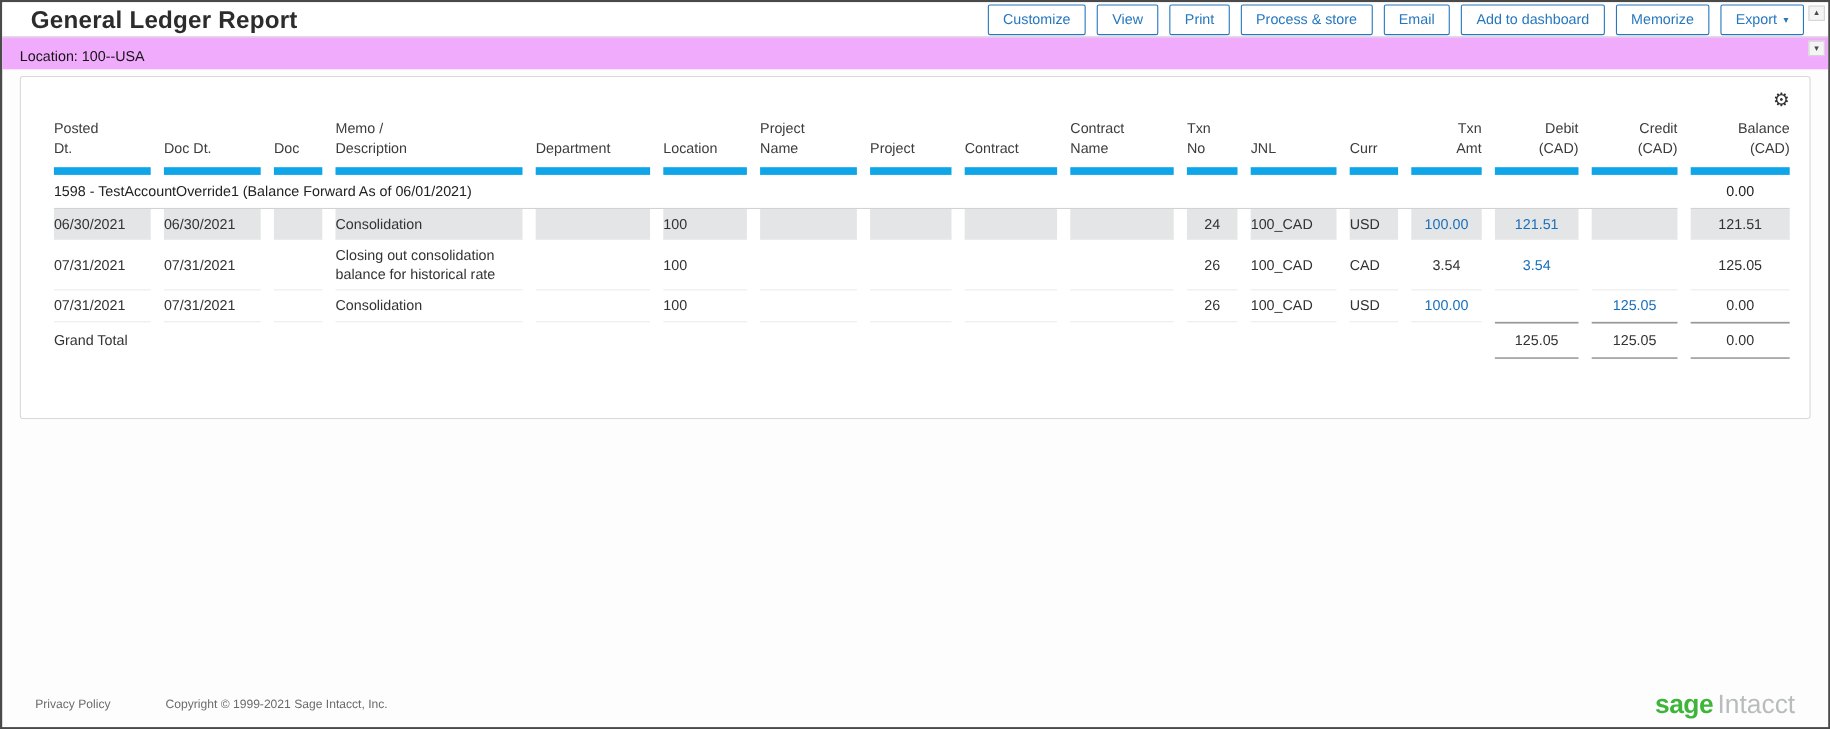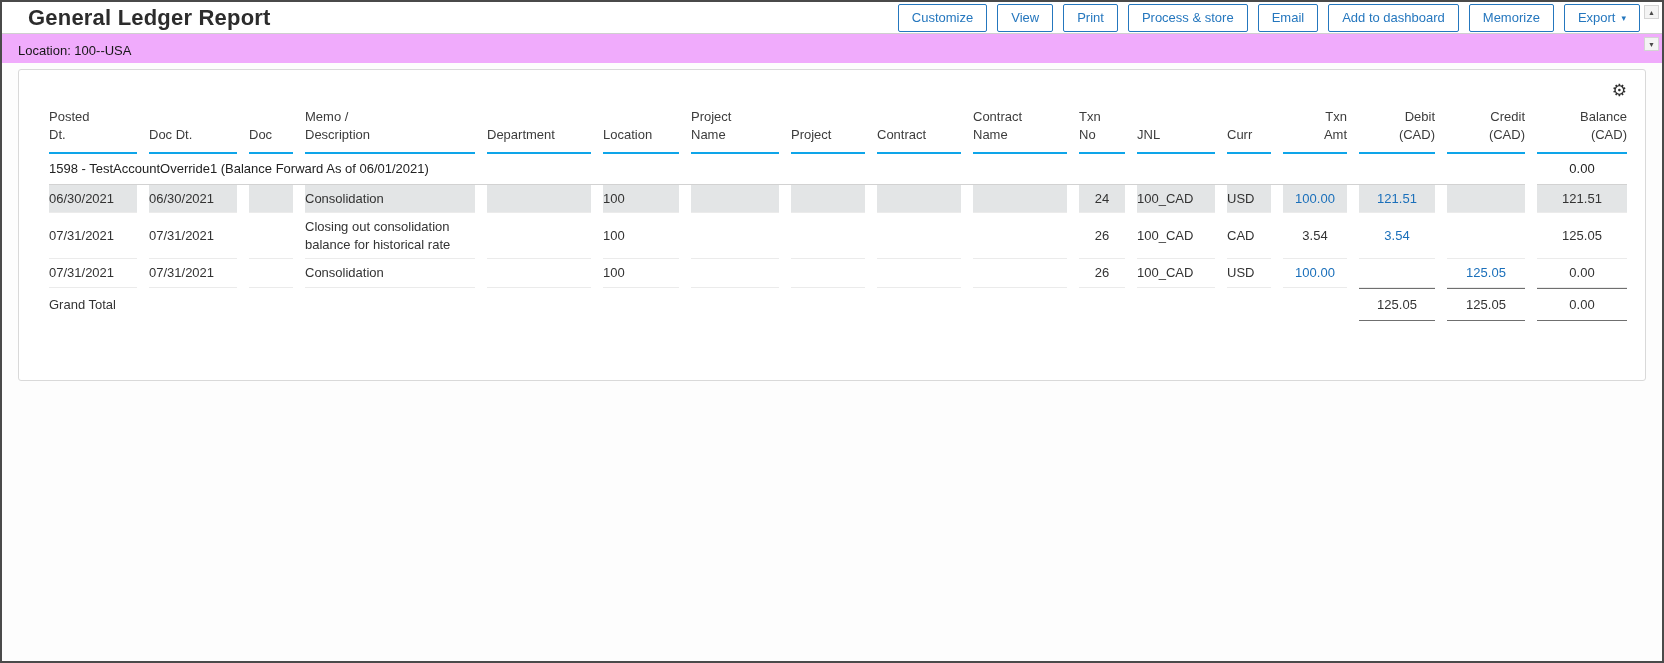--- a/index.html
+++ b/index.html
@@ -70,21 +70,21 @@
 
   
   table.report {
     border-collapse: separate; border-spacing: 12px 0;
     table-layout: fixed; width: 100%;
     font-size: 13px; color: #333;
   }
   th {
     font-weight: normal; color: #3c3c3c; text-align: left;
     vertical-align: bottom; padding: 4px 0 9px 0;
-    border-bottom: 2px solid #0ea5e9; line-height: 1.35;
+    border-bottom: 7px solid #0ea5e9; line-height: 1.35;
     overflow: hidden; white-space: nowrap;
   }
   th.num { text-align: right; }
   td { padding: 5px 0; vertical-align: middle; line-height: 1.35; overflow: hidden; }
   td.num { text-align: center; }
 
   .group-row td { border-bottom: 1px solid #d2d2d2; padding: 6px 0; color: #222; white-space: nowrap; }
   .data-row td { border-bottom: 1px solid #ebebeb; }
   .data-row.highlighted td { background: var(--hl, #e3e5e6); }
   .cell-link { color: var(--link, #1a6fba); cursor: pointer; }
@@ -259,14 +259,21 @@
           <tr class="grand-total-row">
             <td colspan="14">Grand Total</td>
             <td class="num total-amount">125.05</td>
             <td class="num total-amount">125.05</td>
             <td class="num total-amount">0.00</td>
           </tr>
         </tbody>
       </table>
   </div>
 
+  <div class="footer">
+    <a class="privacy">Privacy Policy</a>
+    <span>Copyright © 1999-2021 Sage Intacct, Inc.</span>
+    <div class="logo">
+      <span class="logo-sage">sage</span><span class="logo-intacct">Intacct</span>
+    </div>
+  </div>
 
 </div>
 
 </body></html>

